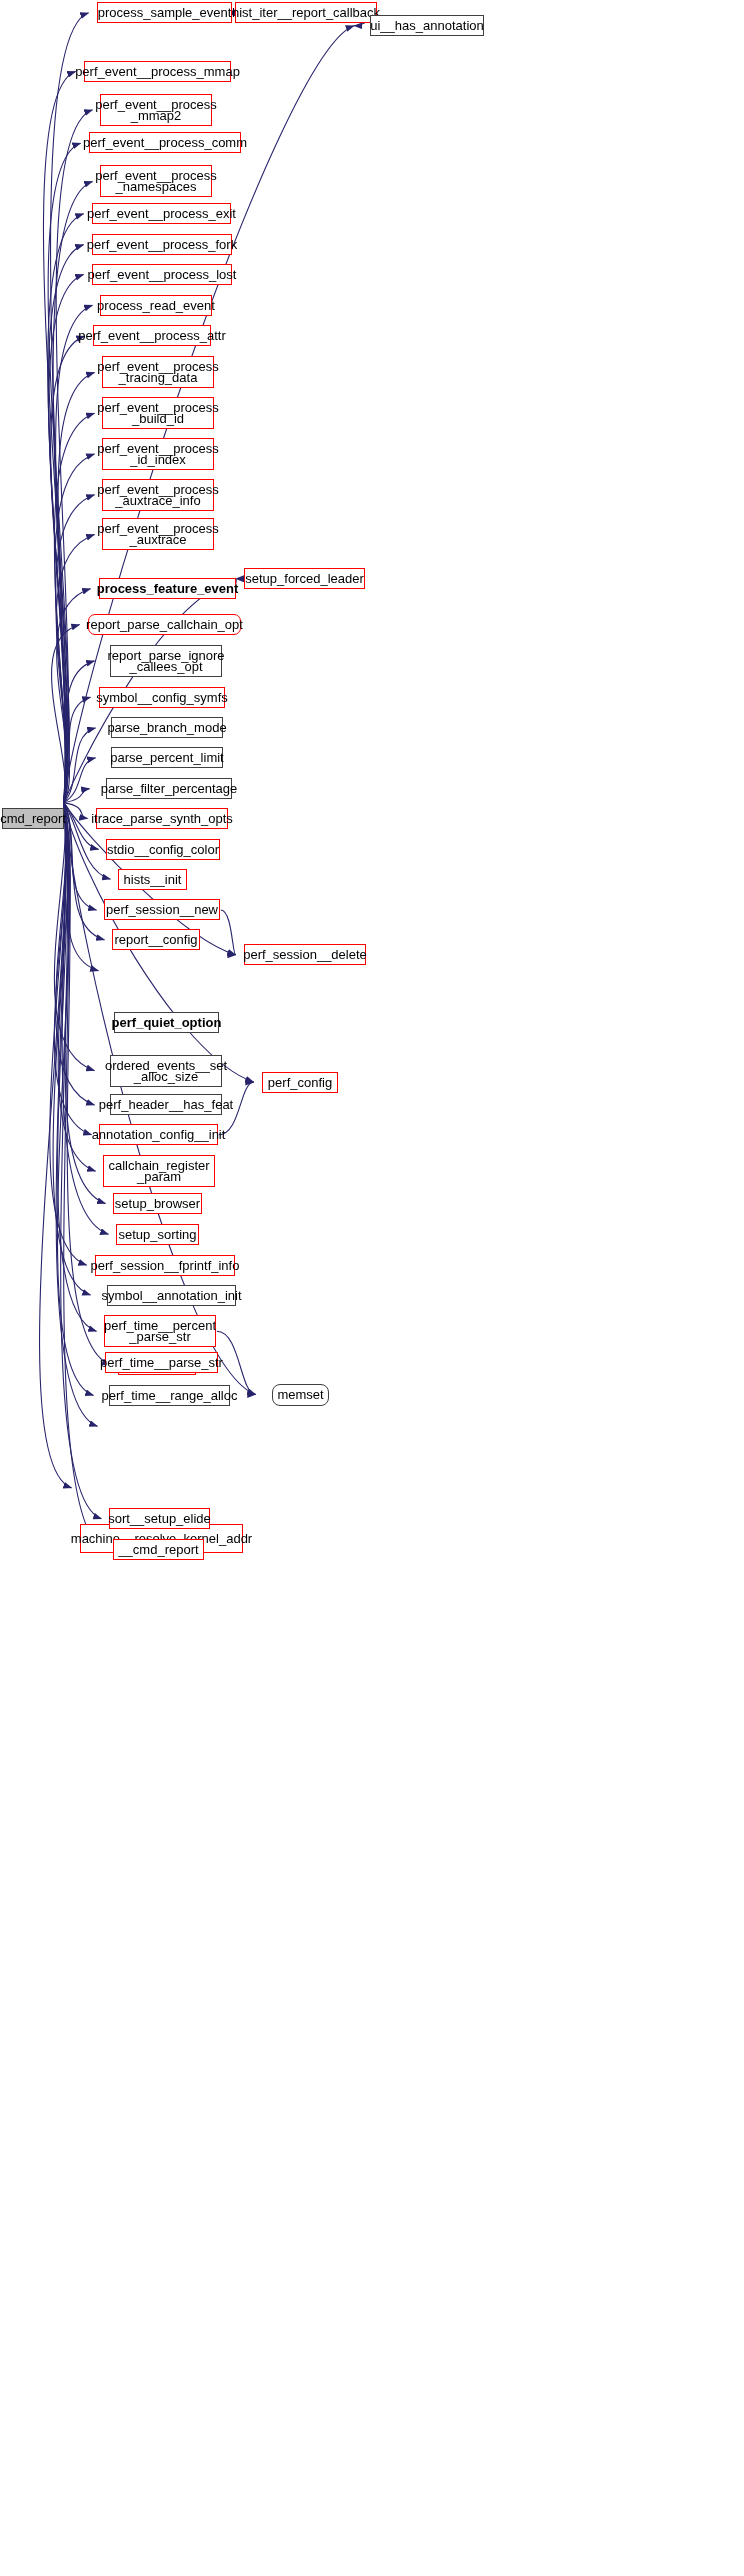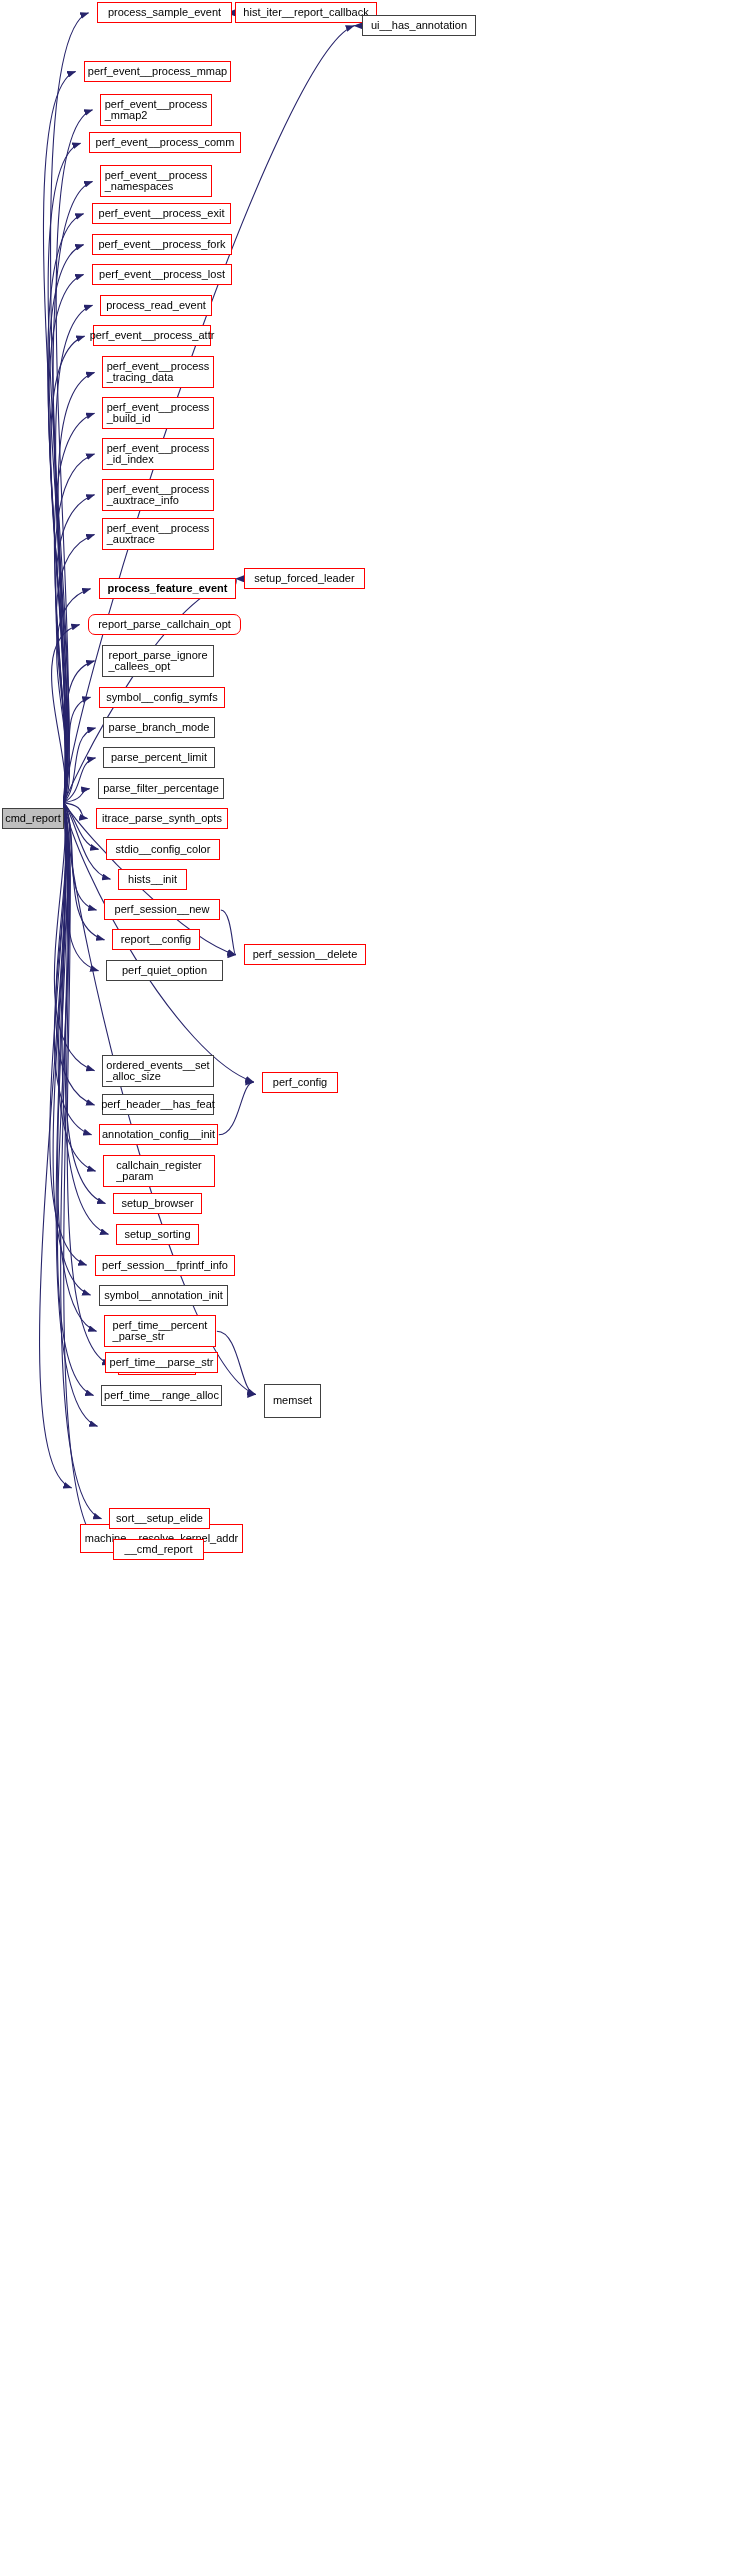--- a/index.html
+++ b/index.html
@@ -22,30 +22,32 @@
     pointer-events:none;
   }
   .node{
     position:absolute;
     box-sizing:border-box;
     background:#ffffff;
     border:1px solid #ff0000;
     display:flex;
     align-items:center;
     justify-content:center;
-    font-size:11px;
+    text-align:center;
+    font-size:13px;
     line-height:11.4px;
     color:#000000;
     white-space:pre-line;
     padding:0 8px;
     letter-spacing:0px;
     z-index:5;
   }
   .node.black{
     border:1px solid #404040;
+    margin-left:8px;
   }
   .node.root{
     border:1px solid #404040;
     background:#bfbfbf;
     margin-top:16px;
   }
 </style>
 </head>
 <body>
 
@@ -145,38 +147,38 @@
 _callees_opt</div>
       <div class="node" style="left: 99px; top: 687px; width: 126px; height: 21px;">symbol__config_symfs</div>
       <div class="node black" style="left: 103px; top: 717px; width: 112px; height: 21px;">parse_branch_mode</div>
       <div class="node black" style="left: 103px; top: 747px; width: 112px; height: 21px;">parse_percent_limit</div>
       <div class="node black" style="left: 98px; top: 778px; width: 126px; height: 21px;">parse_filter_percentage</div>
       <div class="node" style="left: 96px; top: 808px; width: 132px; height: 21px;">itrace_parse_synth_opts</div>
       <div class="node" style="left: 106px; top: 839px; width: 114px; height: 21px;">stdio__config_color</div>
       <div class="node" style="left: 118px; top: 869px; width: 69px; height: 21px;">hists__init</div>
       <div class="node" style="left: 104px; top: 899px; width: 116px; height: 21px;">perf_session__new</div>
       <div class="node" style="left: 112px; top: 929px; width: 88px; height: 21px;">report__config</div>
-      <div class="node black" style="left: 106px; top: 960px; width: 117px; height: 21px;">perf_quiet_option</div>
+      <div class="node black" style="left: 106px; top: 1012px; width: 105px; height: 21px; font-weight: bold;">perf_quiet_option</div>
       <div class="node" style="left: 244px; top: 944px; width: 122px; height: 21px;">perf_session__delete</div>
       <div class="node black" style="left: 102px; top: 1055px; width: 112px; height: 32px;">ordered_events__set
 _alloc_size</div>
       <div class="node" style="left: 262px; top: 1072px; width: 76px; height: 21px;">perf_config</div>
       <div class="node black" style="left: 102px; top: 1094px; width: 112px; height: 21px;">perf_header__has_feat</div>
       <div class="node" style="left: 99px; top: 1124px; width: 119px; height: 21px;">annotation_config__init</div>
       <div class="node" style="left: 103px; top: 1155px; width: 112px; height: 32px;">callchain_register
 _param</div>
       <div class="node" style="left: 113px; top: 1193px; width: 89px; height: 21px;">setup_browser</div>
       <div class="node" style="left: 116px; top: 1224px; width: 83px; height: 21px;">setup_sorting</div>
       <div class="node" style="left: 95px; top: 1255px; width: 140px; height: 21px;">perf_session__fprintf_info</div>
       <div class="node black" style="left: 99px; top: 1285px; width: 129px; height: 21px;">symbol__annotation_init</div>
       <div class="node" style="left: 104px; top: 1315px; width: 112px; height: 32px;">perf_time__percent
 _parse_str</div>
       <div class="node" style="left: 118px; top: 1354px; width: 78px; height: 21px;">symbol__init</div>
       <div class="node black" style="left: 101px; top: 1385px; width: 121px; height: 21px;">perf_time__range_alloc</div>
       <div class="node" style="left: 105px; top: 1352px; width: 113px; height: 21px;">perf_time__parse_str</div>
-      <div class="node black" style="left: 264px; top: 1384px; width: 57px; height: 34px;">memset</div>
+      <div class="node black" style="left: 264px; top: 1384px; width: 57px; height: 22px; border-radius: 8px;">memset</div>
       <div class="node" style="left: 80px; top: 1524px; width: 163px; height: 29px;">machine__resolve_kernel_addr</div>
       <div class="node" style="left: 109px; top: 1508px; width: 101px; height: 21px;">sort__setup_elide</div>
       <div class="node" style="left: 113px; top: 1539px; width: 91px; height: 21px;">__cmd_report</div>
       <div class="node root" style="left: 2px; top: 792px; width: 62px; height: 21px;">cmd_report</div>
     </div>
 </div>
 
 
 </body></html>

